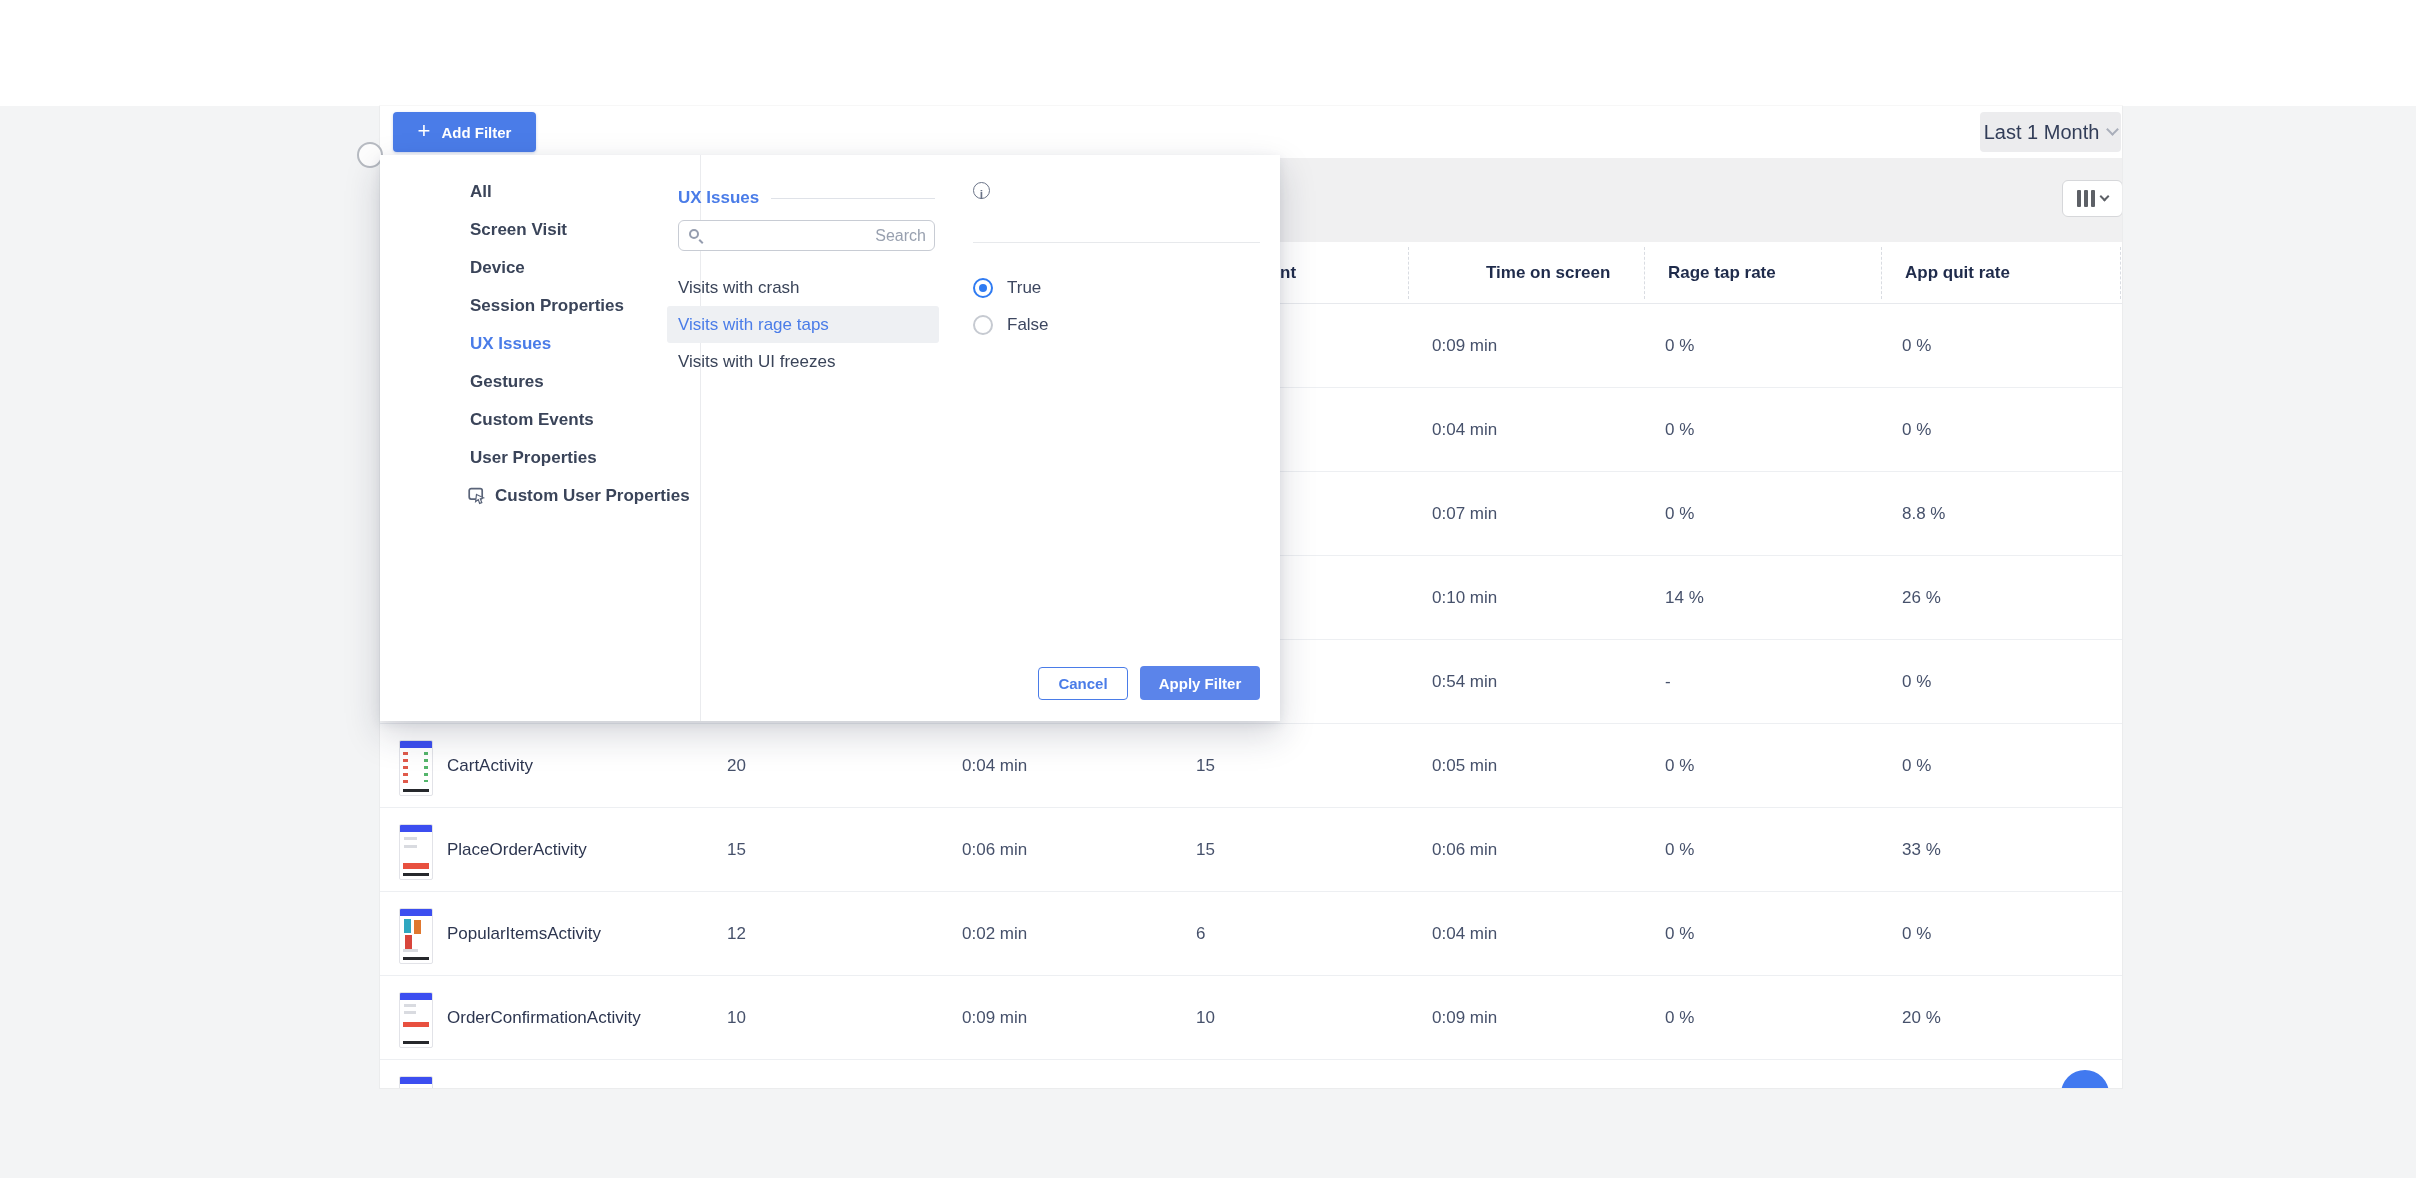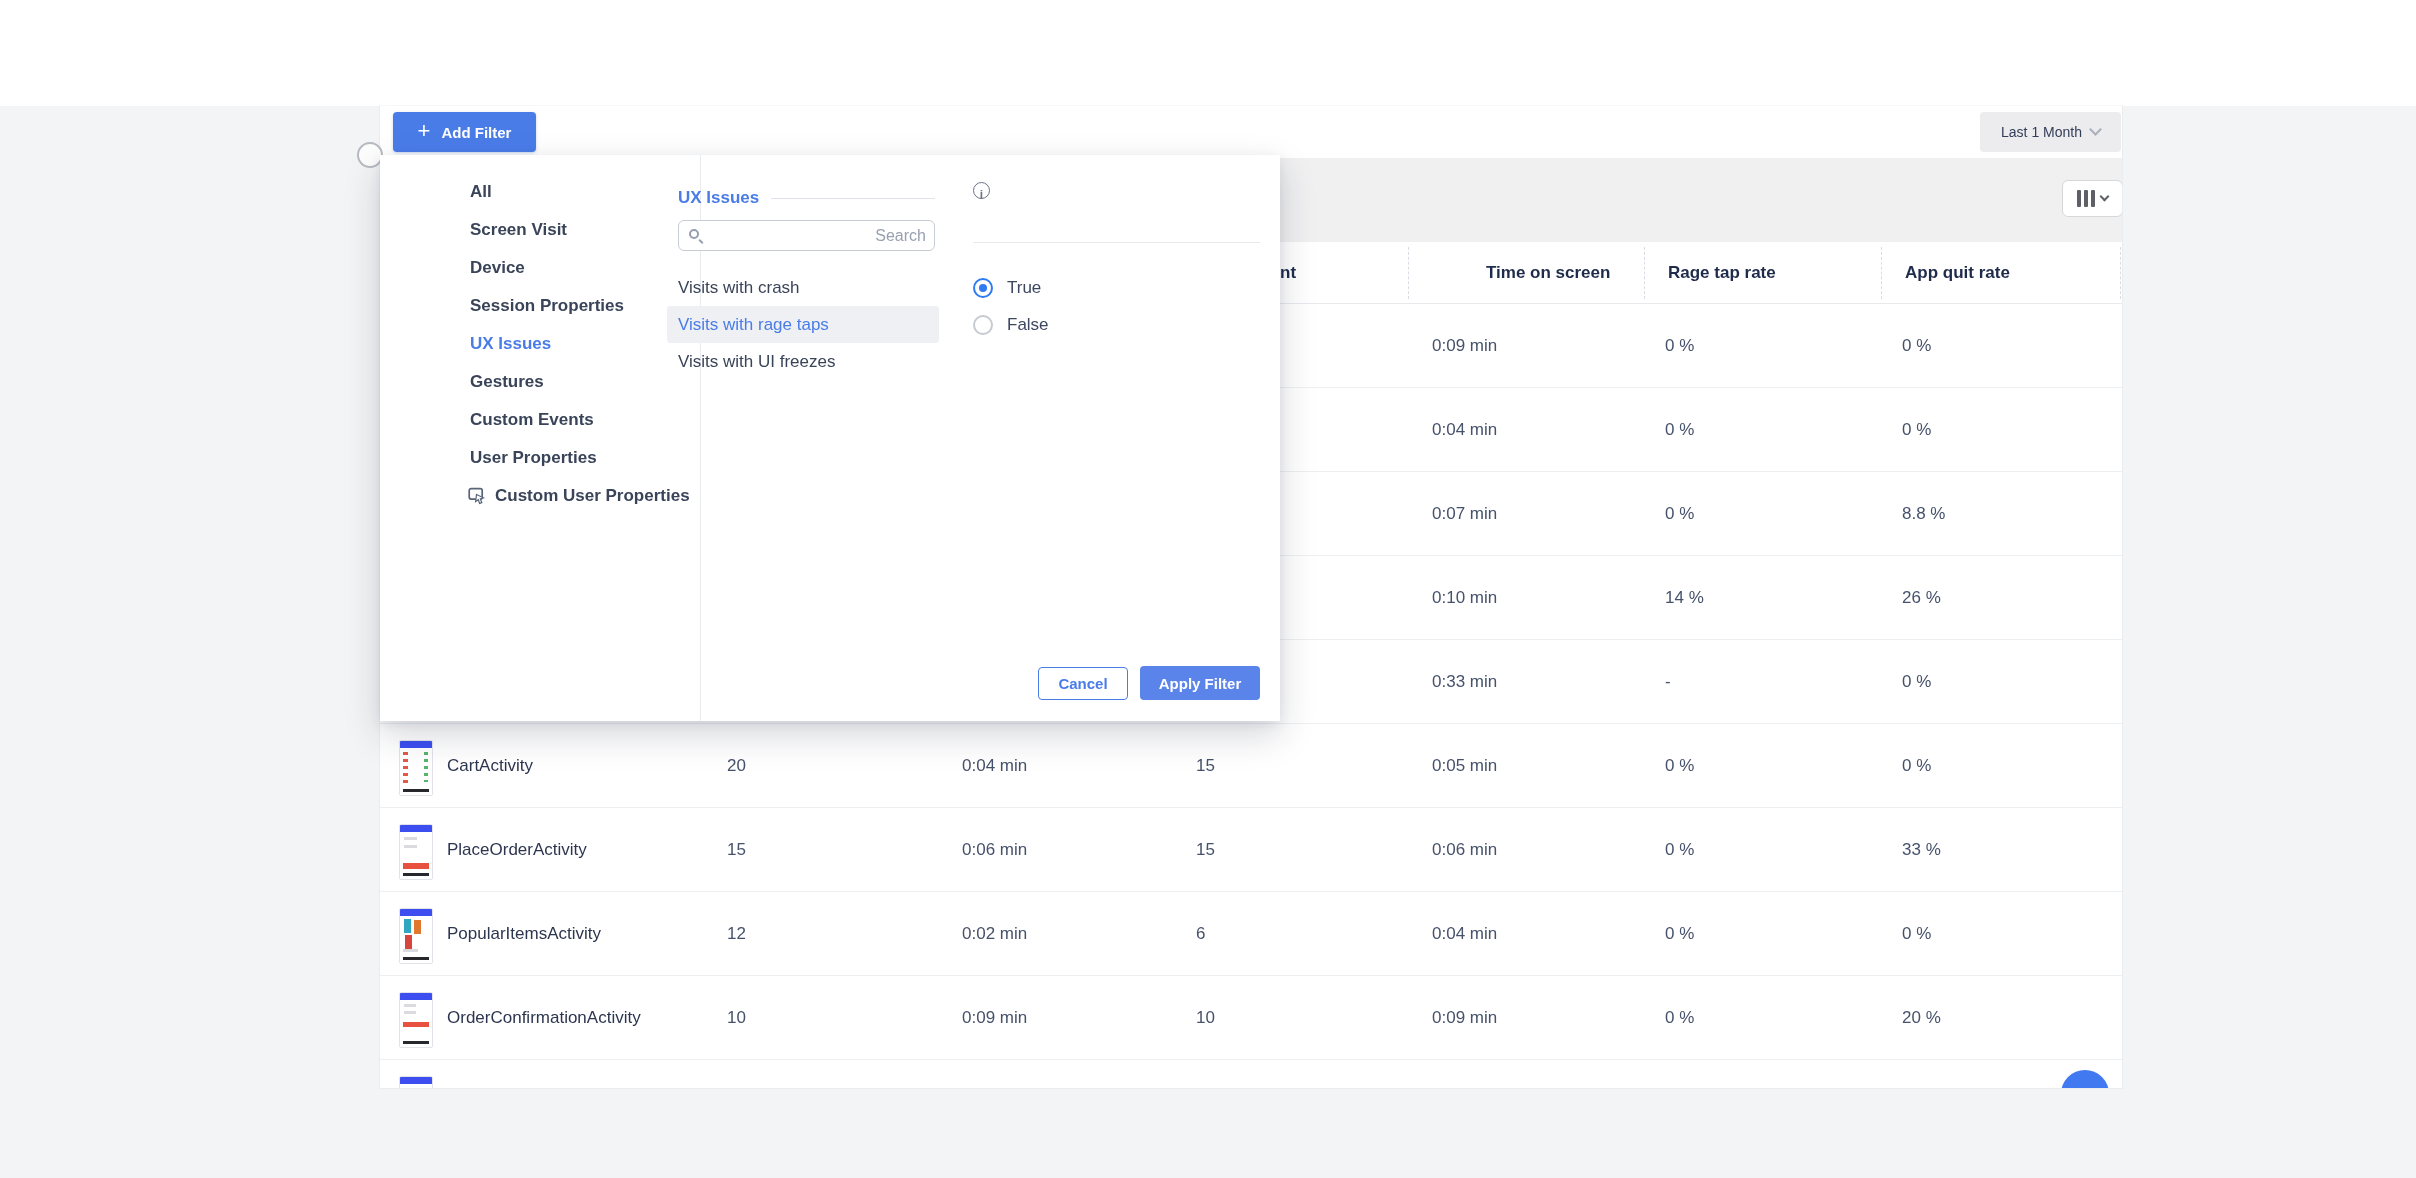--- a/index.html
+++ b/index.html
@@ -14,21 +14,21 @@
   .card-header { position:absolute; left:0; top:0; width:100%; height:52px; background:#fff; }
   button { font-family:inherit; border:none; background:none; cursor:pointer; }
 
   .add-filter { position:absolute; left:13px; top:6px; width:143px; height:40px;
                 background:#4a7ce8; border-radius:4px; color:#fff; display:flex;
                 align-items:center; justify-content:center; gap:11px;
                 font-size:15px; font-weight:700; box-shadow:0 1px 3px rgba(40,80,180,.25); }
   .add-filter .plus { font-size:22px; font-weight:400; line-height:1; margin-top:-2px; }
 
   .daterange { position:absolute; right:1px; top:6px; width:141px; height:40px;
-               background:#ececee; border-radius:4px; color:#323d58; font-size:14px;
+               background:#ececee; border-radius:4px; color:#323d58; font-size:20px;
                display:flex; align-items:center; justify-content:center; gap:9px; }
   .chev { width:9px; height:9px; border-right:2px solid #a9aeba; border-bottom:2px solid #a9aeba;
           transform:rotate(45deg); margin-top:-5px; }
   .chev.dark { width:7px; height:7px; border-color:#5d6066; }
 
   .toolbar { position:absolute; left:0; top:52px; width:100%; height:84px; background:#f0f0f1; }
   .cols-btn { position:absolute; left:1682px; top:22px; width:61px; height:37px; background:#fff;
               border:1px solid #d6d7da; border-radius:6px; display:flex; align-items:center;
               justify-content:center; gap:6px; }
   .bars { display:flex; gap:3px; }
@@ -179,21 +179,21 @@
           <div class="cell tos">0:07 min</div>
           <div class="cell rage">0 %</div>
           <div class="cell quit">8.8 %</div>
         </div>
         <div class="trow" style="top: 450px;">
           <div class="cell tos">0:10 min</div>
           <div class="cell rage">14 %</div>
           <div class="cell quit">26 %</div>
         </div>
         <div class="trow" style="top: 534px;">
-          <div class="cell tos">0:33 min</div>
+          <div class="cell tos">0:54 min</div>
           <div class="cell rage">-</div>
           <div class="cell quit">0 %</div>
         </div>
         <div class="trow" style="top: 618px;">
           <div class="thumb cart">
             <i class="tbar"></i>
             <i class="tfoot"></i>
           </div>
           <div class="name name cell">CartActivity</div>
           <div class="cell c1">20</div>

